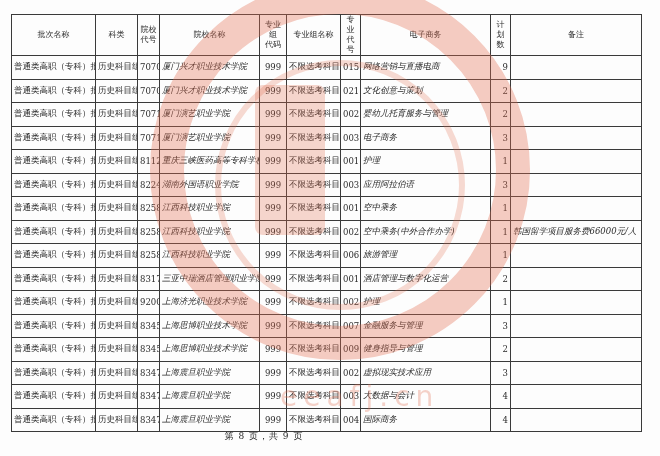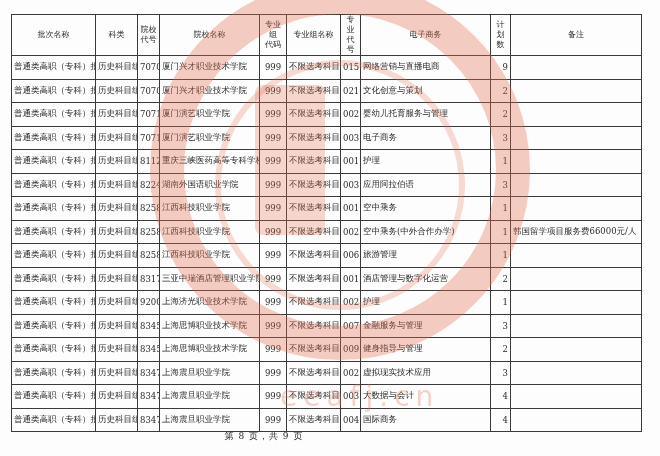--- a/index.html
+++ b/index.html
@@ -28,21 +28,21 @@
   table.plan {
     position: absolute; left: 11px; top: 14px; width: 630px;
     border-collapse: collapse; table-layout: fixed; z-index: 1; font-size: 8.5px;
   }
   table.plan th, table.plan td {
     border: 1px solid #3a3a3a; padding: 0 2px; height: 22.5px; white-space: nowrap; overflow: hidden;
   }
   table.plan th { height: 30px; font-weight: normal; text-align: center; line-height: 10px; font-size: 8px; }
   td.c { text-align: center; }
   td.r { text-align: right; }
-  td.l { text-align: left; }
+  td.l { text-align: left; font-style: italic; }
   .footer {
     position: absolute; top: 430px; left: 0; width: 528px; text-align: center; font-size: 9px; letter-spacing: 1px;
   }
 </style>
 </head>
 <body>
 
 <div class="watermark"></div>
 <div class="watermark-inner"></div>
 <div class="watermark-bar"></div>

